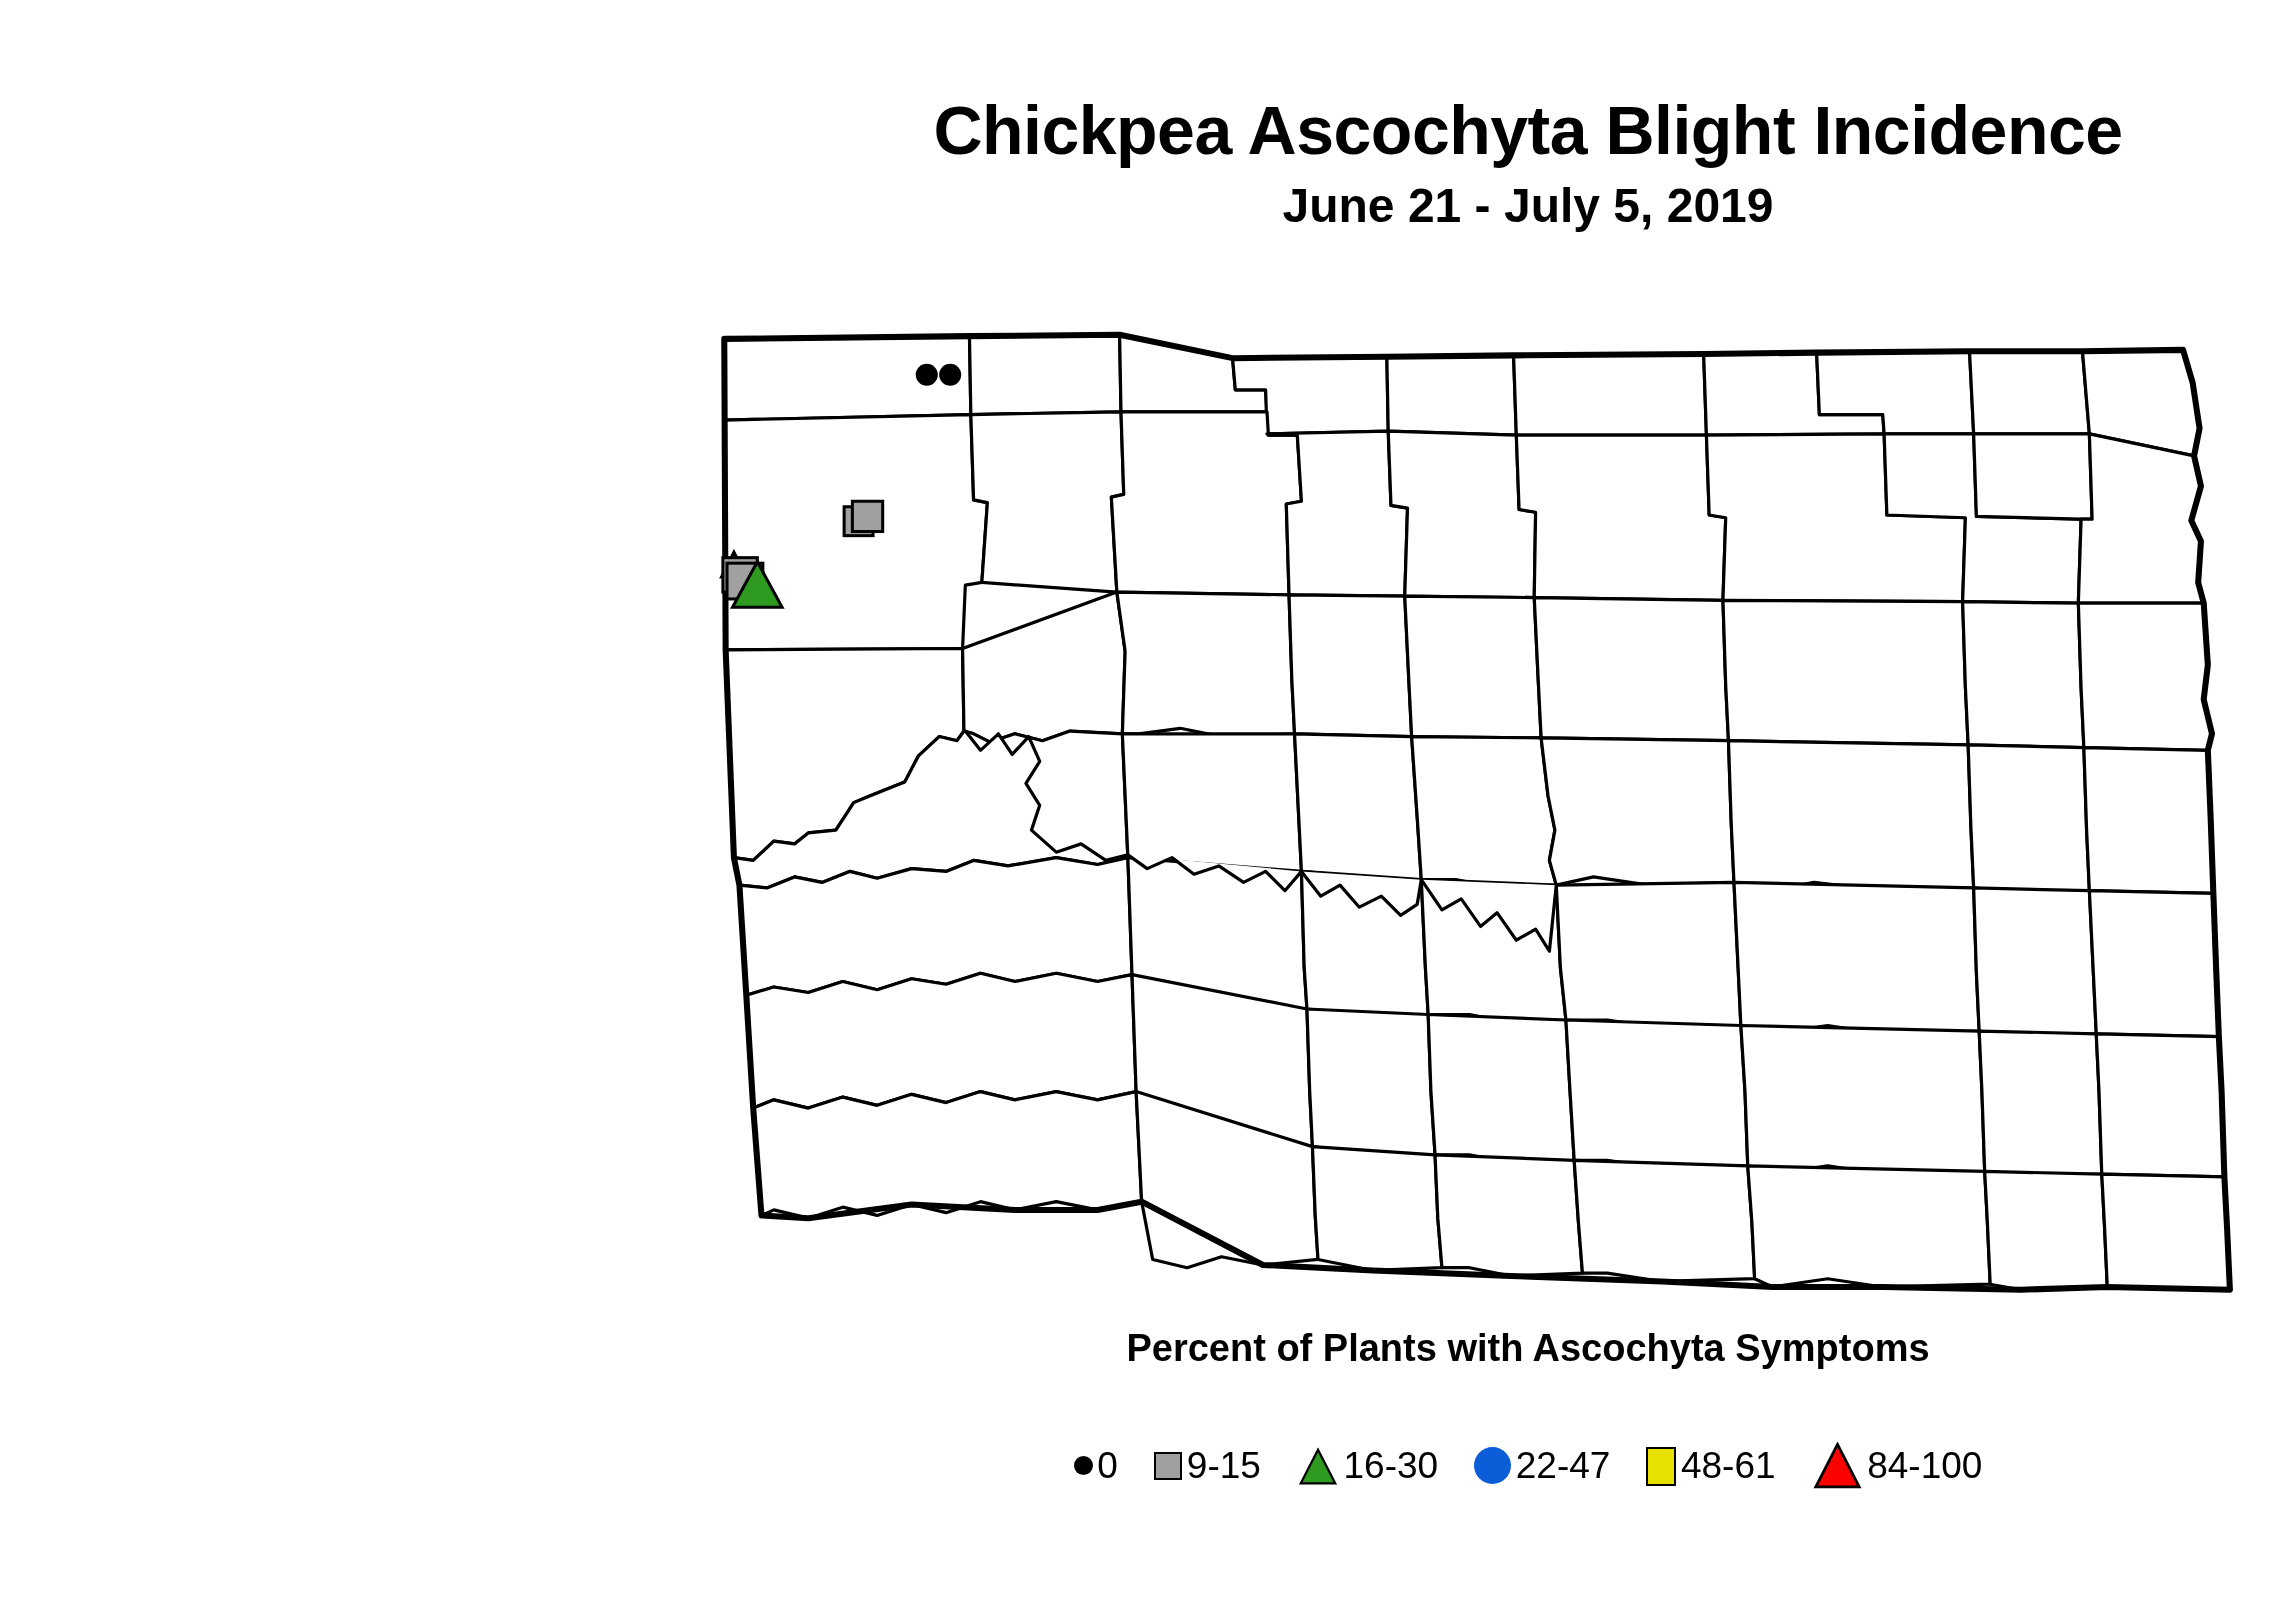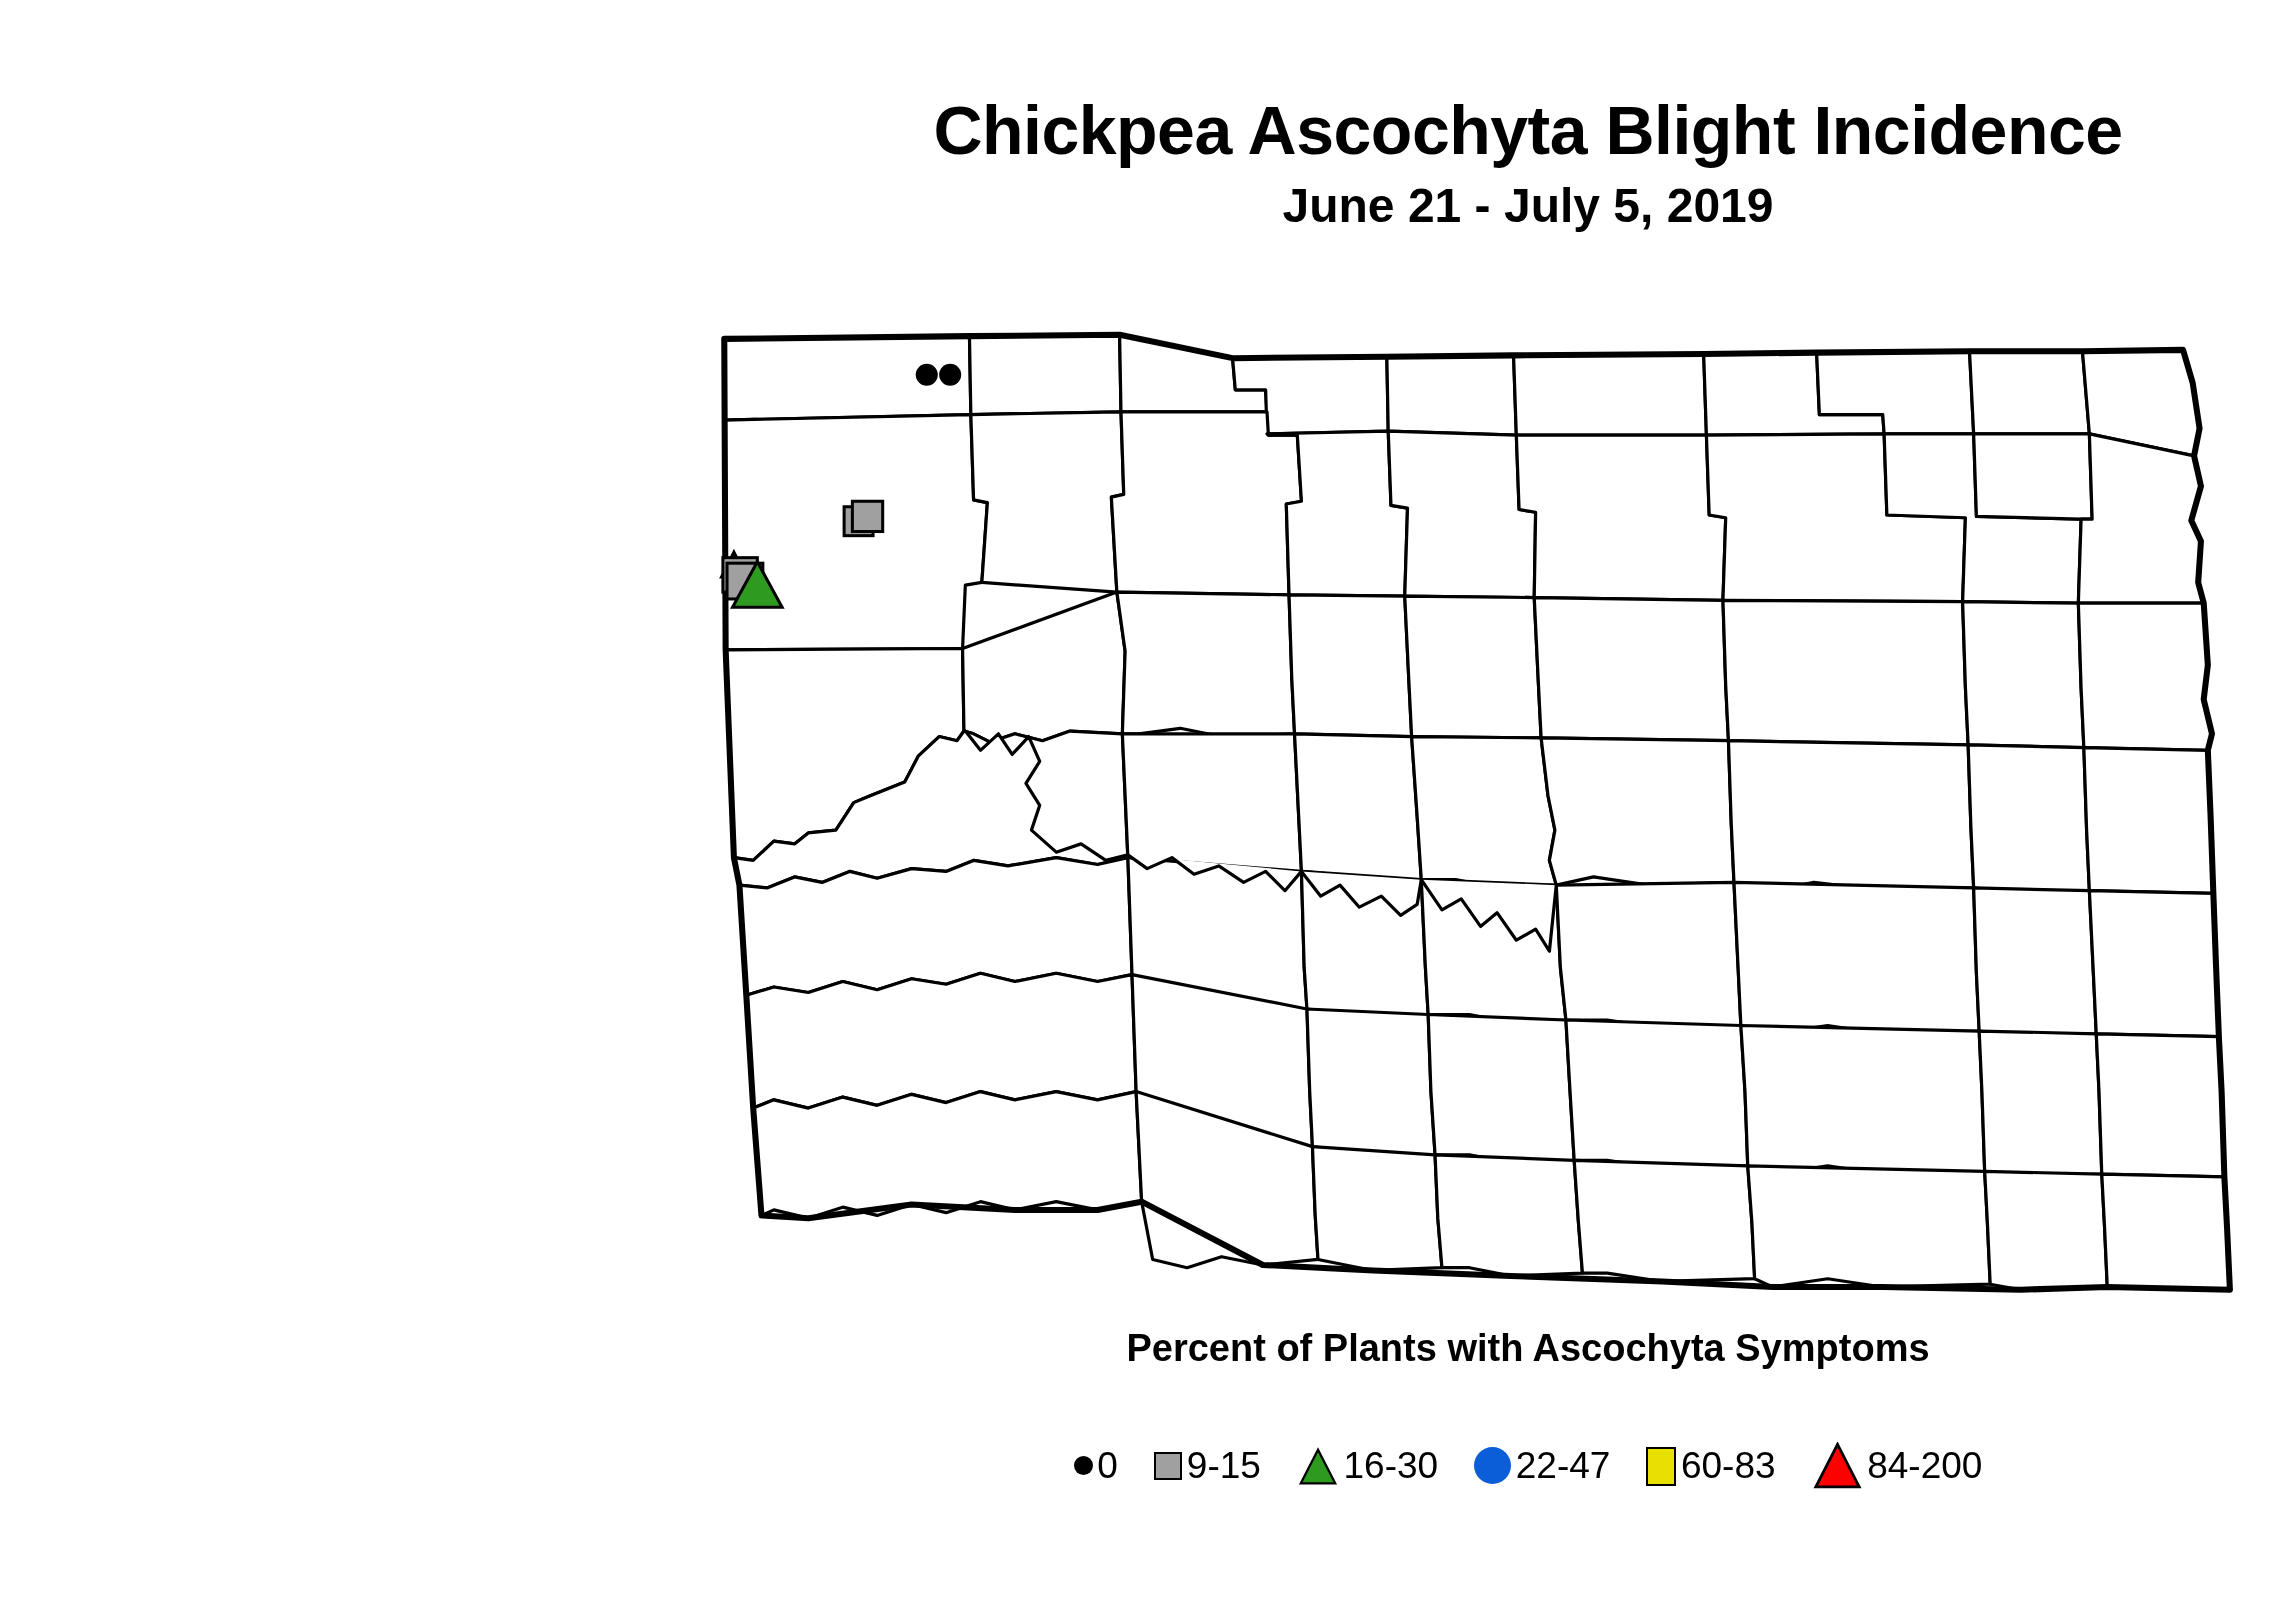--- a/index.html
+++ b/index.html
@@ -283,28 +283,28 @@
       <span class="legend-label">16-30</span>
     </div>
 
     <div class="legend-item">
       <span class="sym sym-circle" style="background:#0B5ED7"></span>
       <span class="legend-label">22-47</span>
     </div>
 
     <div class="legend-item">
       <span class="sym sym-square" style="background:#E8E000;width:30px;height:39px"></span>
-      <span class="legend-label">60-83</span>
+      <span class="legend-label">48-61</span>
     </div>
 
     <div class="legend-item">
       <span class="sym sym-tri-wrap" style="width:51px;height:48px">
         <svg width="51" height="48" viewBox="0 0 110 104">
           <polygon points="55,5 8,97 102,97" fill="#FF0000" stroke="#000000" stroke-width="6"></polygon>
         </svg>
       </span>
-      <span class="legend-label">84-200</span>
+      <span class="legend-label">84-100</span>
     </div>
 
   </div>
 
 </div>
 
 
 </body></html>

